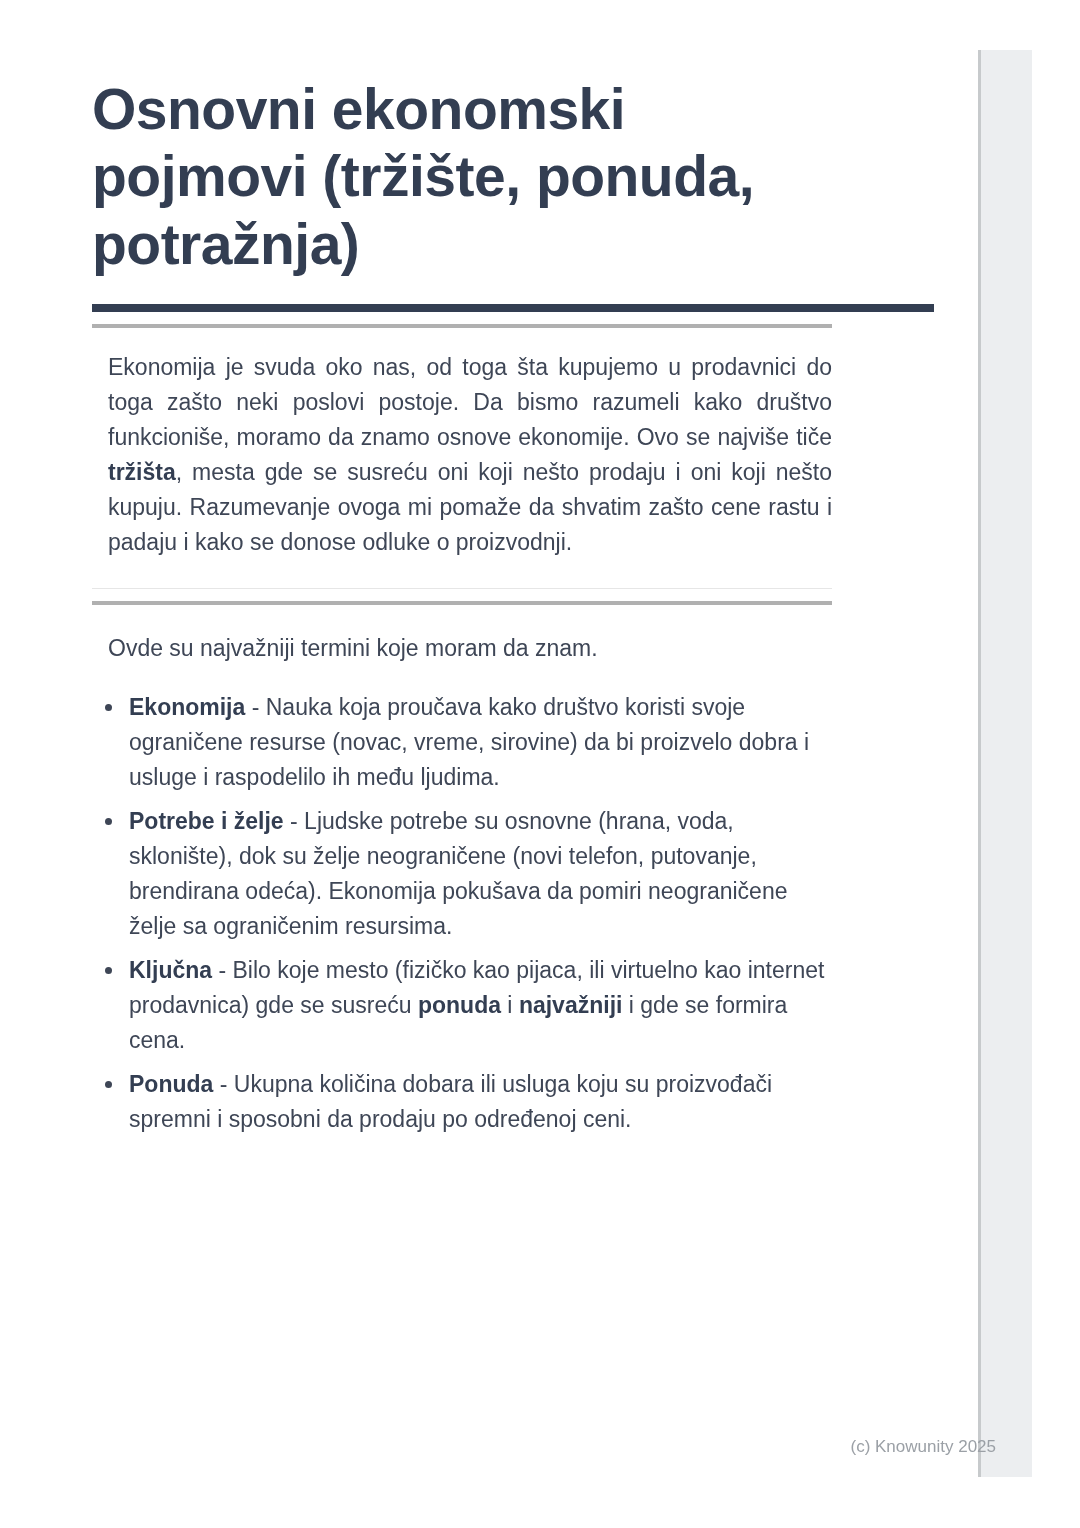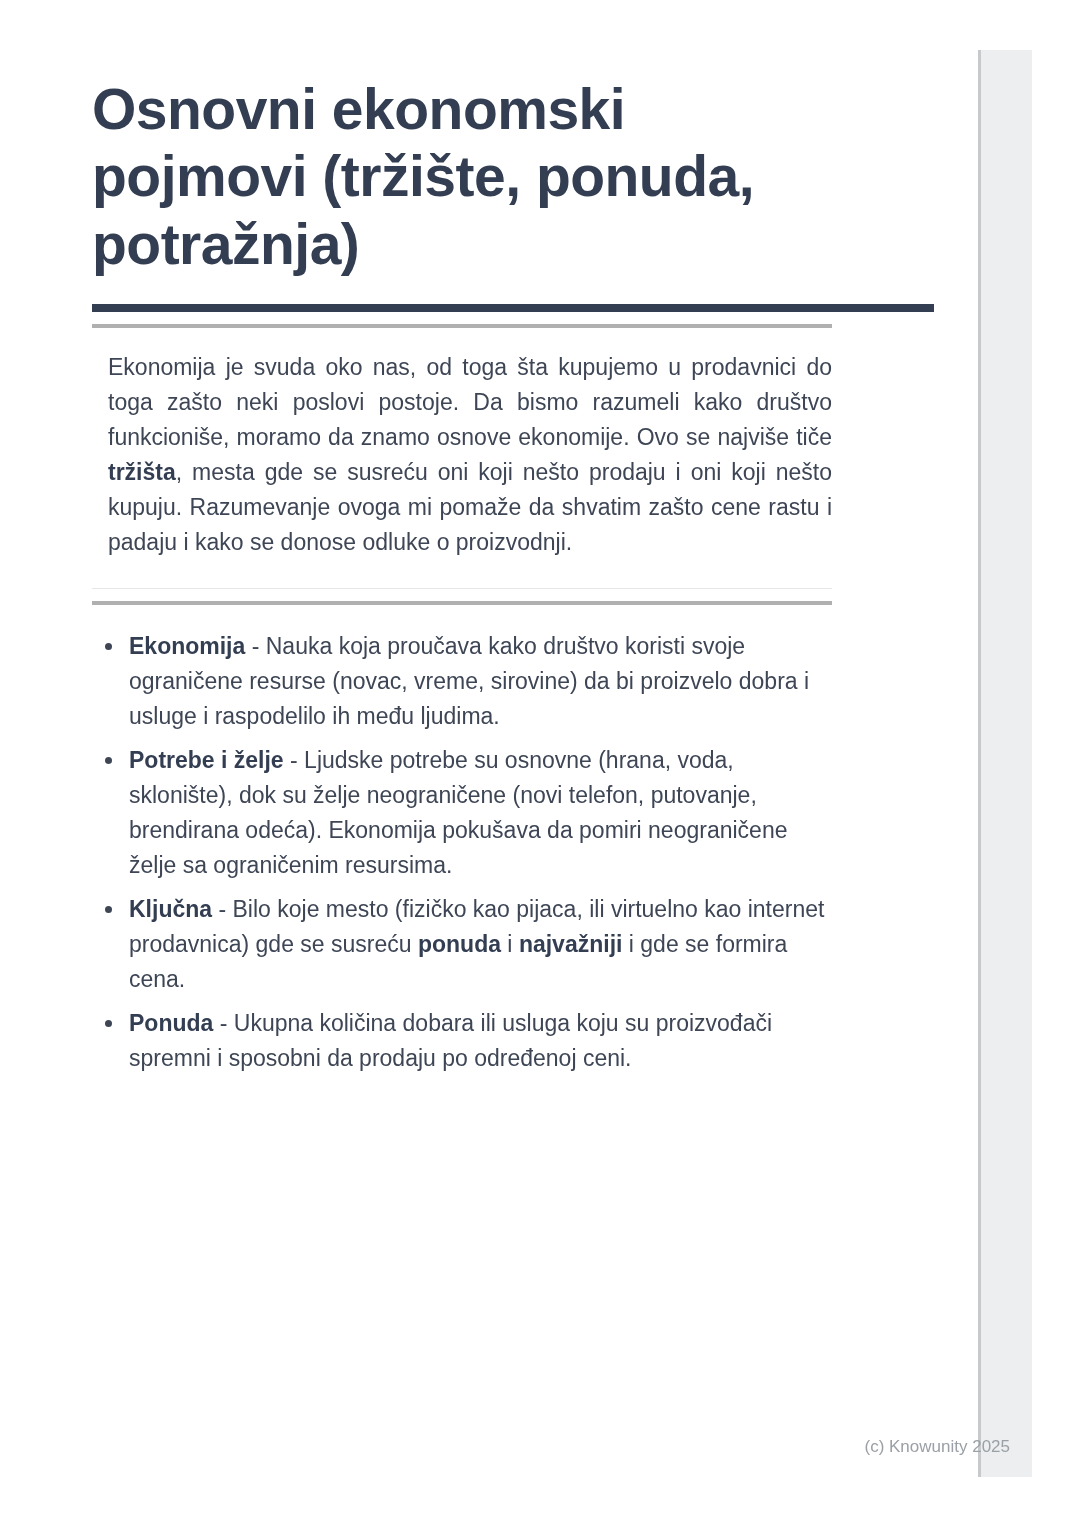--- a/index.html
+++ b/index.html
@@ -99,21 +99,21 @@
     border-radius: 50%;
     background: var(--body);
     margin: 14px 17px 0 13px;
   }
   .li-text { flex: 1 1 auto; }
   .b { font-weight: bold; color: var(--heading); }
   .i { font-style: italic; }
   .footer {
     position: absolute;
     top: 1437px;
-    right: 70px;
+    right: 84px;
     font-size: 17px;
     color: var(--footer-text);
   }
 </style>
 </head>
 <body>
 
 <div class="side-strip"></div>
 
 <div class="content">
@@ -124,20 +124,21 @@
 
   <section>
     <div class="rule-gray"></div>
     <p class="body-text justify"><span>Ekonomija je svuda oko nas, od toga šta kupujemo u prodavnici do toga zašto neki poslovi postoje. Da bismo razumeli kako društvo funkcioniše, moramo da znamo osnove ekonomije. Ovo se najviše tiče </span><span class="b">tržišta</span><span>, mesta gde se susreću oni koji nešto prodaju i oni koji nešto kupuju. Razumevanje ovoga mi pomaže da shvatim zašto cene rastu i padaju i kako se donose odluke o proizvodnji.</span></p>
   </section>
 
   <div class="thin-divider"></div>
 
   <section>
     <div class="rule-gray"></div>
+    <p class="body-text intro-line">Ovde su najvažniji termini koje moram da znam.</p>
     <ul class="term-list">
         <li>
           <span class="bullet-dot"></span>
           <span class="li-text"><span class="b">Ekonomija</span><span> - Nauka koja proučava kako društvo koristi svoje ograničene resurse (novac, vreme, sirovine) da bi proizvelo dobra i usluge i raspodelilo ih među ljudima.</span></span>
         </li>
         <li>
           <span class="bullet-dot"></span>
           <span class="li-text"><span class="b">Potrebe i želje</span><span> - Ljudske potrebe su osnovne (hrana, voda, sklonište), dok su želje neograničene (novi telefon, putovanje, brendirana odeća). Ekonomija pokušava da pomiri neograničene želje sa ograničenim resursima.</span></span>
         </li>
         <li>

